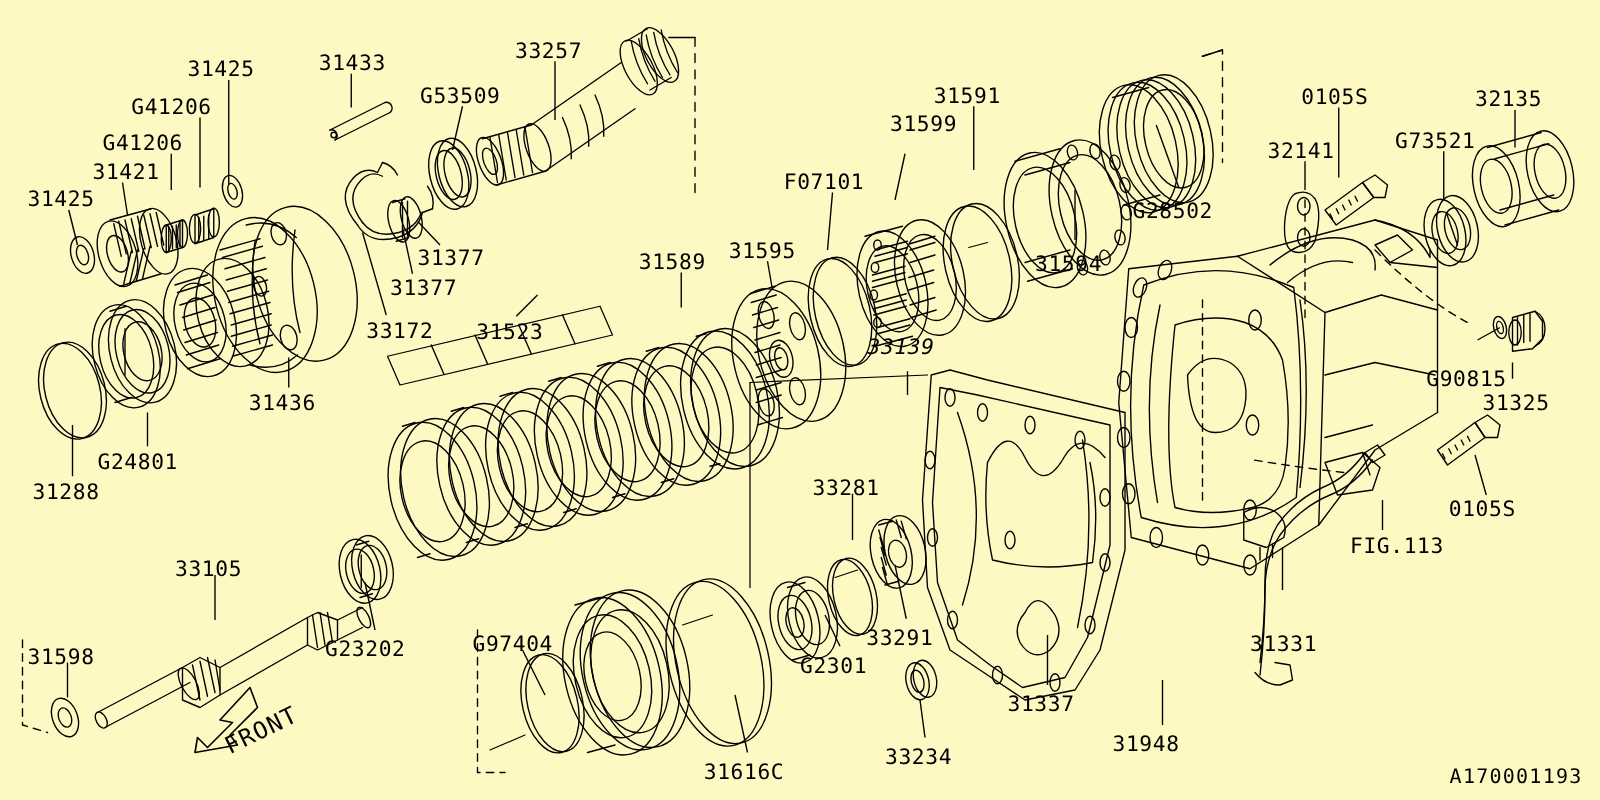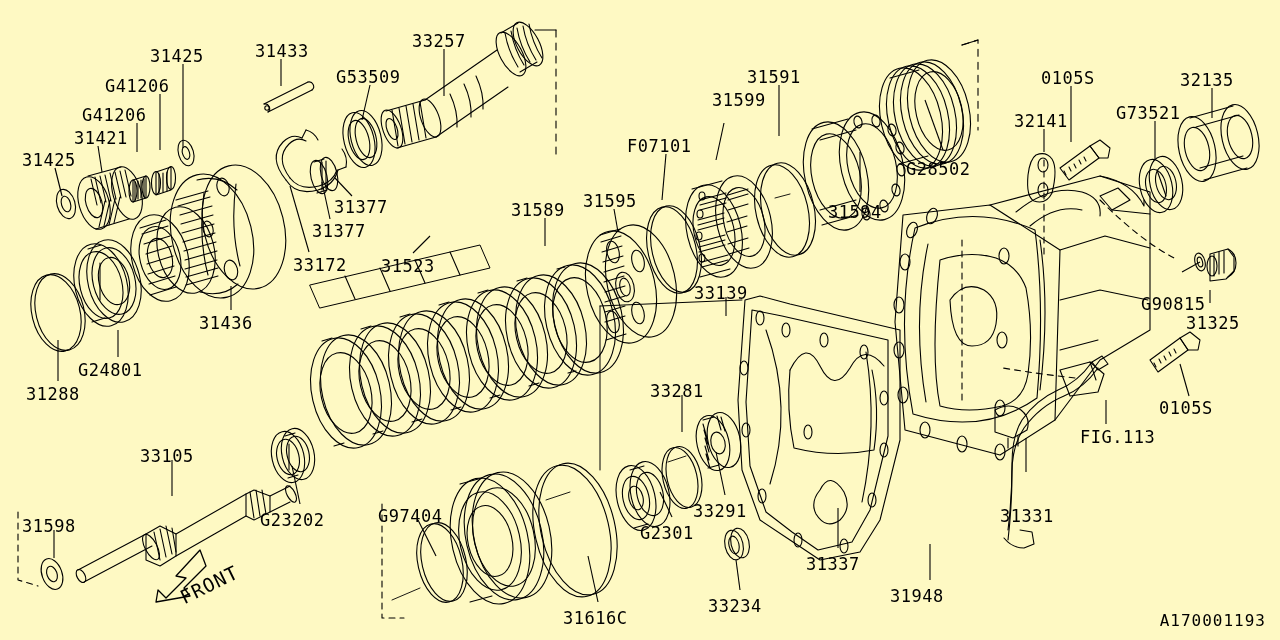--- a/index.html
+++ b/index.html
@@ -585,21 +585,21 @@
       <div class="lbl" style="left: 627px; top: 138px;">F07101</div>
       <div class="lbl" style="left: 22px; top: 152px;">31425</div>
       <div class="lbl" style="left: 906px; top: 161px;">G28502</div>
       <div class="lbl" style="left: 583px; top: 193px;">31595</div>
       <div class="lbl" style="left: 511px; top: 202px;">31589</div>
       <div class="lbl" style="left: 828px; top: 204px;">31594</div>
       <div class="lbl" style="left: 334px; top: 199px;">31377</div>
       <div class="lbl" style="left: 312px; top: 223px;">31377</div>
       <div class="lbl" style="left: 293px; top: 257px;">33172</div>
       <div class="lbl" style="left: 381px; top: 258px;">31523</div>
-      <div class="lbl" style="left: 694px; top: 285px;">33139</div>
+      <div class="lbl" style="left: 694px; top: 270px; font-style: italic;">33139</div>
       <div class="lbl" style="left: 1141px; top: 280px; margin-top: 16px;">G90815</div>
       <div class="lbl" style="left: 1186px; top: 315px;">31325</div>
       <div class="lbl" style="left: 199px; top: 315px;">31436</div>
       <div class="lbl" style="left: 78px; top: 362px;">G24801</div>
       <div class="lbl" style="left: 26px; top: 386px;">31288</div>
       <div class="lbl" style="left: 650px; top: 383px;">33281</div>
       <div class="lbl" style="left: 1159px; top: 400px;">0105S</div>
       <div class="lbl" style="left: 1080px; top: 429px;">FIG.113</div>
       <div class="lbl" style="left: 140px; top: 448px;">33105</div>
       <div class="lbl" style="left: 260px; top: 512px;">G23202</div>

